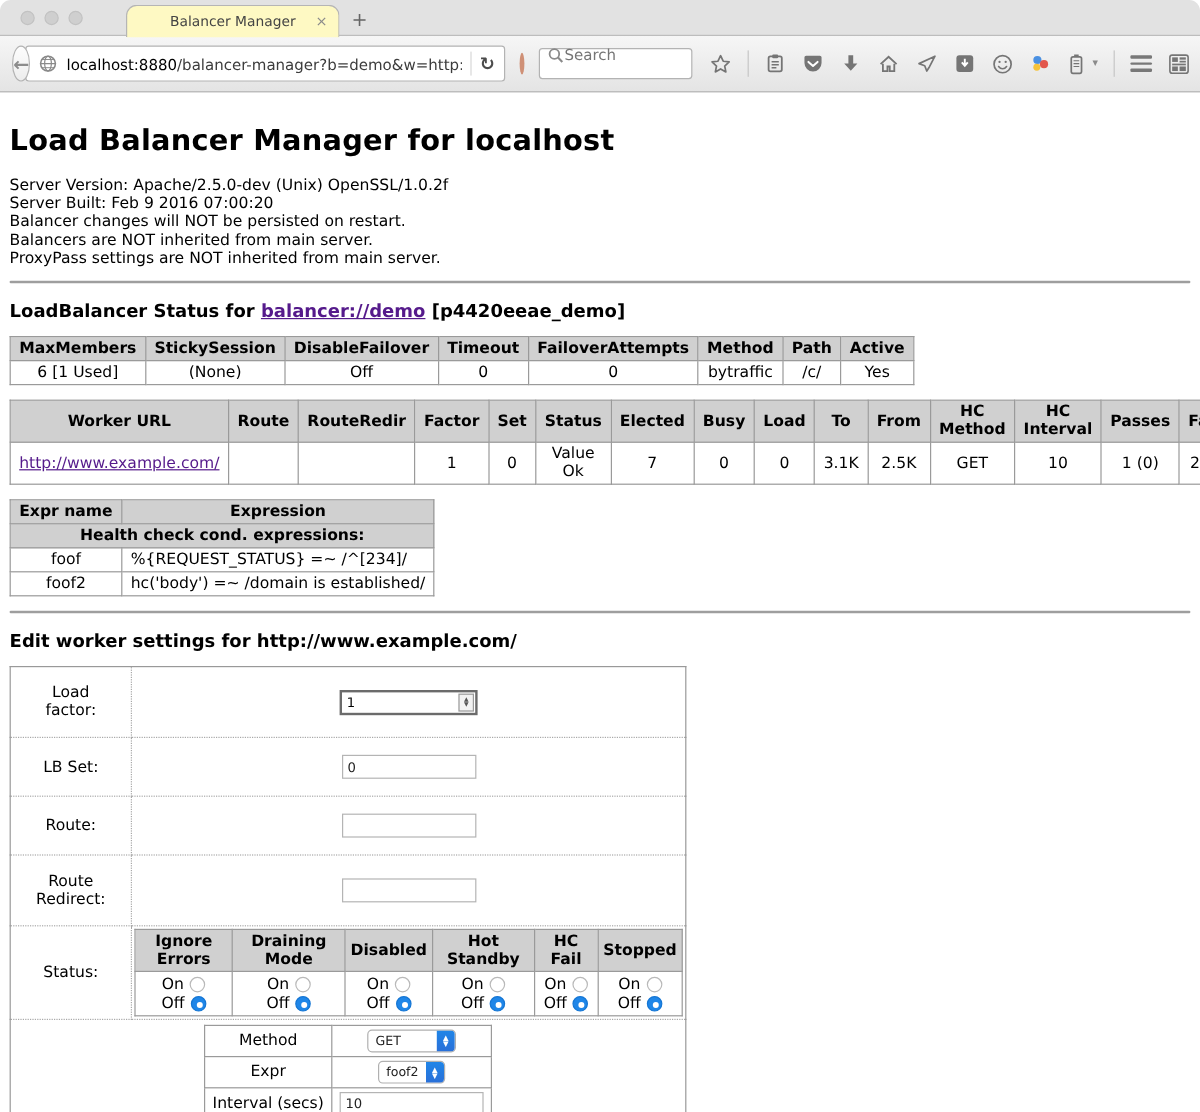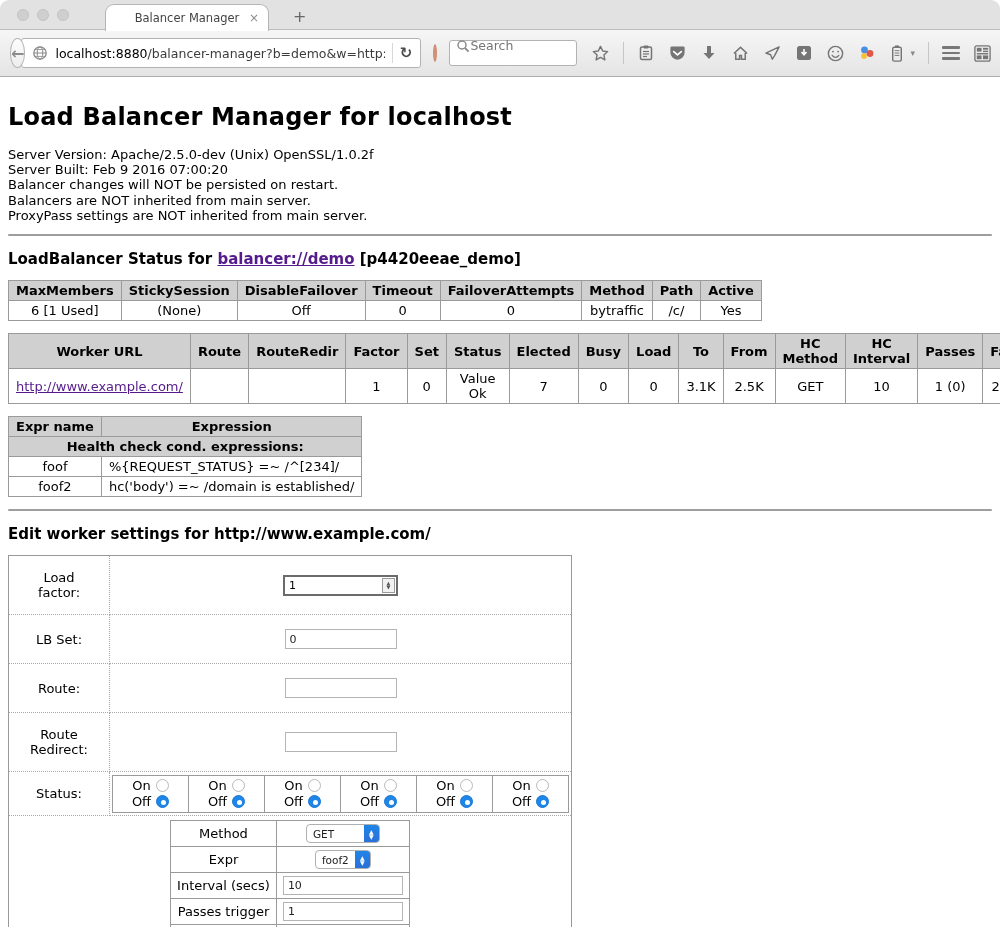--- a/index.html
+++ b/index.html
@@ -3,21 +3,21 @@
 <meta charset="utf-8">
 <style>
   * { box-sizing: border-box; margin: 0; padding: 0; }
   html,body { width:1000px; height:927px; background:#fff; font-family:"DejaVu Sans","Liberation Sans",sans-serif; }
   .window { width:1000px; height:927px; border-radius:9px 9px 0 0; overflow:hidden; background:#fff; }
 
   
   .tabstrip { position:relative; height:30px; background:#e2e2e2; border-bottom:1px solid #bdbdbd; }
   .traffic { position:absolute; top:9px; left:17px; display:flex; gap:8px; }
   .light { width:12px; height:12px; border-radius:50%; background:#cfcfcf; border:1px solid #c2c2c2; }
-  .tab { position:absolute; left:105px; top:4px; width:164px; height:27px; background:#ffffff;
+  .tab { position:absolute; left:105px; top:4px; width:178px; height:27px; background:#fef9c3;
          border:1px solid #b5b5b5; border-bottom:none; border-radius:9px 9px 0 0;
          display:flex; align-items:center; justify-content:center; z-index:3; }
   .tab-title { font-size:11.5px; color:#444; }
   .tab-close { position:absolute; right:9px; top:6px; font-size:12px; color:#8a8a8a; cursor:default; }
   .newtab { position:absolute; left:293px; top:7px; font-size:16px; color:#666; }
 
   .toolbar { position:relative; height:47px; background:linear-gradient(#f6f6f6,#e4e4e4);
              border-bottom:1px solid #aeaeae; display:flex; align-items:center; padding:0 10px; }
   .backbtn { width:30px; height:30px; border-radius:50%; background:linear-gradient(#fdfdfd,#ededed);
              border:1px solid #b3b3b3; display:flex; align-items:center; justify-content:center;
@@ -358,20 +358,28 @@
       </tr>
       <tr>
         <td class="flabel">Route Redirect:</td>
         <td class="fvalue"><input class="txt" value="" style=""></td>
       </tr>
       <tr>
         <td class="flabel">Status:</td>
         <td style="padding:2px;">
           <table class="status">
             <tbody>
+                  <tr>
+              <th>Ignore Errors</th>
+              <th>Draining Mode</th>
+              <th>Disabled</th>
+              <th>Hot Standby</th>
+              <th>HC Fail</th>
+              <th>Stopped</th>
+            </tr>
             <tr>
               <td>
                 <div class="radiorow">
                         <span>On</span>
                         <span class="radio"></span>
                       </div>
                 <div class="radiorow">
                         <span>Off</span>
                         <span class="radio checked"></span>
                       </div>

